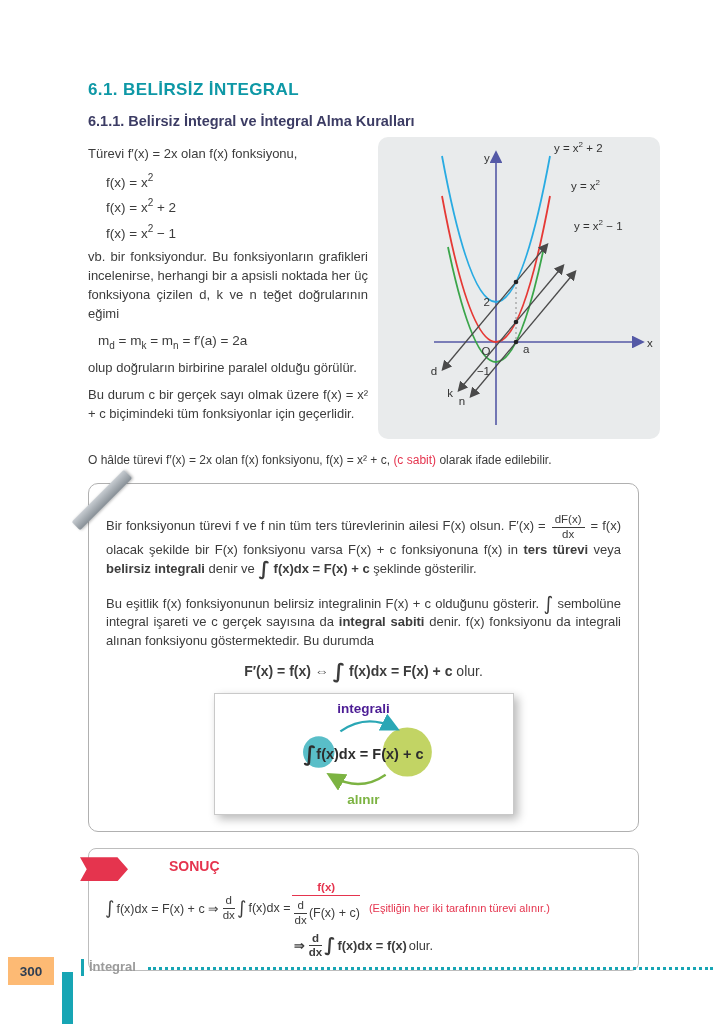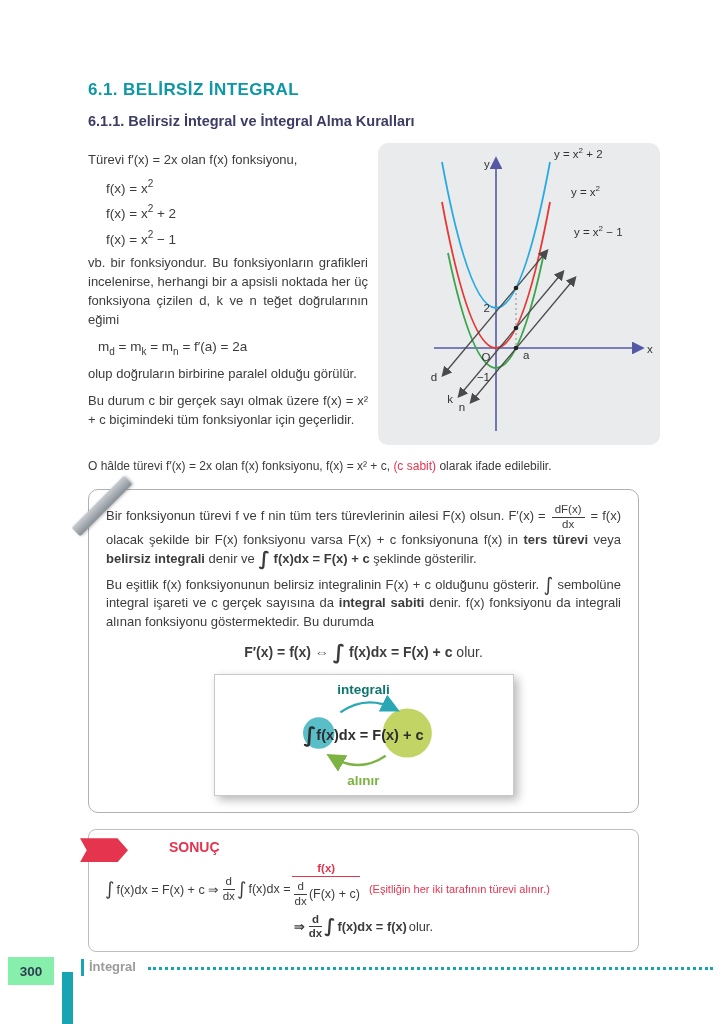--- a/index.html
+++ b/index.html
@@ -2,23 +2,23 @@
 <html><head>
 <meta charset="utf-8">
 <style>
   * { margin:0; padding:0; box-sizing:border-box; }
   html,body { background:#ffffff; }
   body { width:725px; height:1024px; font-family:"Liberation Sans",sans-serif; color:#3c3c3c; }
   .page { position:relative; width:725px; height:1024px; overflow:hidden; background:#fff;
           padding:80px 86px 0 88px; }
   .section-title { color:#0e98a6; font-size:17px; font-weight:bold; letter-spacing:.4px; }
   .subsection-title { color:#3c3c64; font-size:14.5px; font-weight:bold; margin-top:13px; }
-  .two-col { display:flex; gap:10px; margin-top:14px; }
+  .two-col { display:flex; gap:10px; margin-top:8px; }
   .left-col { width:280px; flex:0 0 280px; }
-  .body { font-size:13px; line-height:1.45; }
+  .body { font-size:13px; line-height:1.45;margin-top:16px; }
   .jt { text-align:justify; }
   .fn { font-size:13.5px; margin:8px 0 8px 18px; }
   .fn sup { font-size:10px; }
   .slope { margin:9px 0 9px 10px; }
   .slope sub { font-size:10px; }
   .left-col .body { margin-top:8px; }
   .graph-panel { width:282px; height:302px; background:#e9ebec; border-radius:10px; flex:0 0 282px; }
   .graph-panel svg { width:100%; height:100%; display:block; font-family:"Liberation Sans",sans-serif; }
   .axis { stroke:#5459a6; stroke-width:1.6; }
   .c-cyan { stroke:#29abe2; } .c-red { stroke:#e53935; } .c-green { stroke:#3aa54a; }
@@ -36,39 +36,39 @@
   .def-box { position:relative; margin-top:14px; border:1.3px solid #b0b0b0; border-radius:10px;
              padding:13px 17px 14px; background:#fff; }
   .def-box .body { margin-bottom:7px; }
   .corner-stripe { position:absolute; top:10px; left:-24px; width:74px; height:12px;
                    background:linear-gradient(#c8cdd2,#878f96); transform:rotate(-45deg);
                    border-radius:2px; box-shadow:1px 1px 3px rgba(0,0,0,.3); }
   .center-formula { text-align:center; font-size:14px; margin:10px 0 4px; }
   .cycle-box { position:relative; width:300px; height:122px; margin:12px auto 2px;
                border:1px solid #c9c9c9; background:#fff; box-shadow:4px 4px 9px rgba(0,0,0,.28); }
   .cycle-box svg { position:absolute; inset:0; width:100%; height:100%; }
-  .cycle-top { position:absolute; top:7px; width:100%; text-align:center; color:#0f766e; font-weight:bold; font-size:13.5px; }
+  .cycle-top { position:absolute; top:7px; width:100%; text-align:center; color:#4c1d95; font-weight:bold; font-size:13.5px; }
   .cycle-bottom { position:absolute; bottom:7px; width:100%; text-align:center; color:#7cb342; font-weight:bold; font-size:13.5px; }
   .cycle-formula { position:absolute; top:49px; width:100%; text-align:center; font-weight:bold; font-size:14.5px; color:#2d2d2d; }
   .sonuc-box { position:relative; margin-top:16px; border:1.2px solid #bdbdbd; border-radius:8px;
                padding:9px 14px 11px 16px; }
   .ribbon { position:absolute; left:-9px; top:8px; width:48px; height:24px; background:#e5344e;
             clip-path:polygon(0 0, 78% 0, 100% 50%, 78% 100%, 0 100%, 14% 50%); }
   .sonuc-title { color:#e5344e; font-weight:bold; font-size:14px; margin-left:64px; }
   .sline1 { display:flex; align-items:center; padding-top:15px; font-size:12.5px; white-space:nowrap; }
   .sline1 > * { margin-right:2px; }
   .sline2 { display:flex; align-items:center; justify-content:center; font-size:12.8px; margin-top:5px; }
   .sline2 > * { margin-right:2px; }
   .overgroup { display:inline-flex; align-items:center; position:relative;
                border-top:1.6px solid #e5344e; padding-top:3px; margin-top:6px; }
   .over-label { position:absolute; top:-15px; left:50%; transform:translateX(-50%);
                 color:#e5344e; font-size:11.5px; font-weight:bold; }
   .note { color:#e5344e; font-size:11px; margin-left:7px; }
   .footer { position:absolute; left:0; top:950px; width:725px; height:74px; }
-  .page-num-box { position:absolute; left:8px; top:7px; width:46px; height:28px; background:#86efac;
+  .page-num-box { position:absolute; left:8px; top:7px; width:46px; height:28px; background:#fdba74;
                   color:#2f3e52; font-weight:bold; font-size:13.5px; display:flex; align-items:center; justify-content:center; }
   .teal-bar { position:absolute; left:62px; top:22px; width:11px; height:52px; background:#17a5b4; }
   .chapter-rule { position:absolute; left:81px; top:9px; width:2.5px; height:17px; background:#17a5b4; }
   .chapter { position:absolute; left:89px; top:9px; color:#9b9b9b; font-weight:bold; font-size:13px; }
   .dotted-line { position:absolute; left:148px; right:12px; top:17px; border-top:3px dotted #17a5b4; }
 </style>
 </head>
 <body>
 
 <div class="page">

